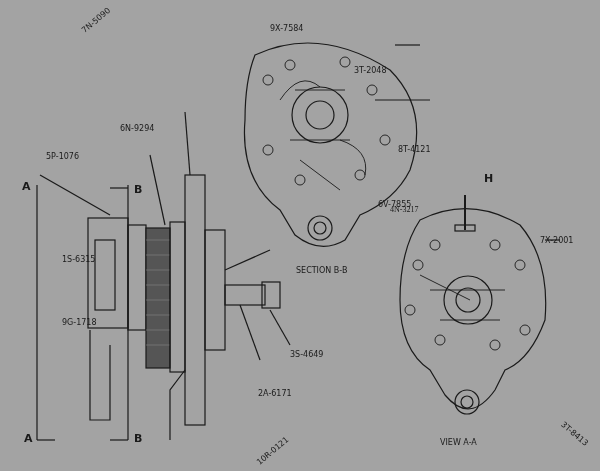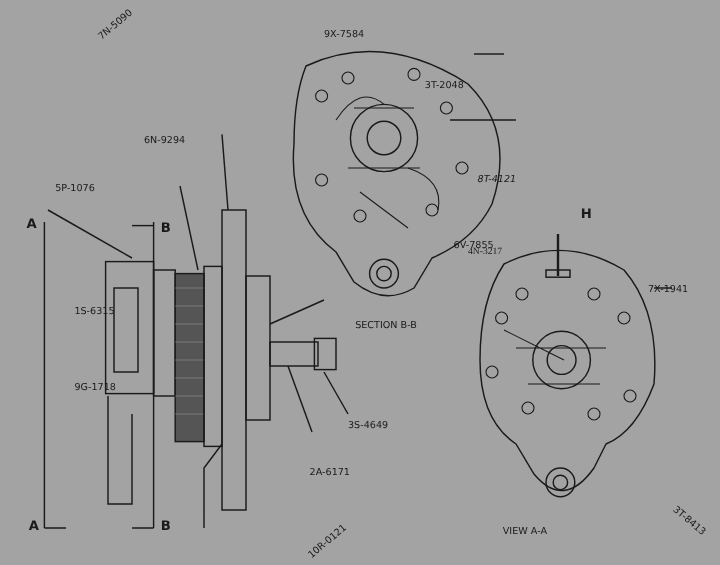--- a/index.html
+++ b/index.html
@@ -102,28 +102,28 @@
     </g>
   </g>
 </svg>
 
 <div class="lbl big" style="left:22px;top:180px;">A</div>
 <div class="lbl big" style="left:24px;top:432px;">A</div>
 <div class="lbl big" style="left:134px;top:183px;">B</div>
 <div class="lbl big" style="left:134px;top:432px;">B</div>
 <div class="lbl big" style="left:484px;top:172px;">H</div>
 <div class="lbl" style="left:296px;top:266px;">SECTION B-B</div>
-<div class="lbl" style="left:419px;top:438px;text-align:right;">VIEW A-A</div>
-<div class="lbl" style="left:120px;top:112px;">6N-9294</div>
+<div class="lbl" style="left:440px;top:438px;text-align:right;">VIEW A-A</div>
+<div class="lbl" style="left:120px;top:124px;">6N-9294</div>
 <div class="lbl" style="left:270px;top:24px;">9X-7584</div>
 <div class="lbl" style="left:354px;top:34px;margin-top:32px;">3T-2048</div>
-<div class="lbl" style="left:398px;top:145px;font-style:italic;">8T-4121</div>
+<div class="lbl" style="left:398px;top:145px;">8T-4121</div>
 <div class="lbl" style="left:46px;top:152px;">5P-1076</div>
 <div class="lbl" style="left:290px;top:350px;">3S-4649</div>
 <div class="lbl" style="left:258px;top:365px;margin-top:24px;">2A-6171</div>
-<div class="lbl" style="left:540px;top:236px;">7X-1941</div>
+<div class="lbl" style="left:540px;top:236px;">7X-2001</div>
 <div class="lbl" style="left:390px;top:205px;font-family:Liberation Serif, serif;">4N-3217</div>
 <div class="lbl" style="left:378px;top:200px;">6V-7855</div>
 <div class="lbl" style="left:62px;top:255px;">1S-6315</div>
 <div class="lbl" style="left:62px;top:318px;">9G-1718</div>
 <div class="lbl rot" style="left:255px;top:460px;transform:rotate(-40deg);">10R-0121</div>
 <div class="lbl rot" style="left:565px;top:420px;transform:rotate(40deg);">3T-8413</div>
 <div class="lbl rot" style="left:80px;top:28px;transform:rotate(-40deg);">7N-5090</div>
 
 </body></html>

